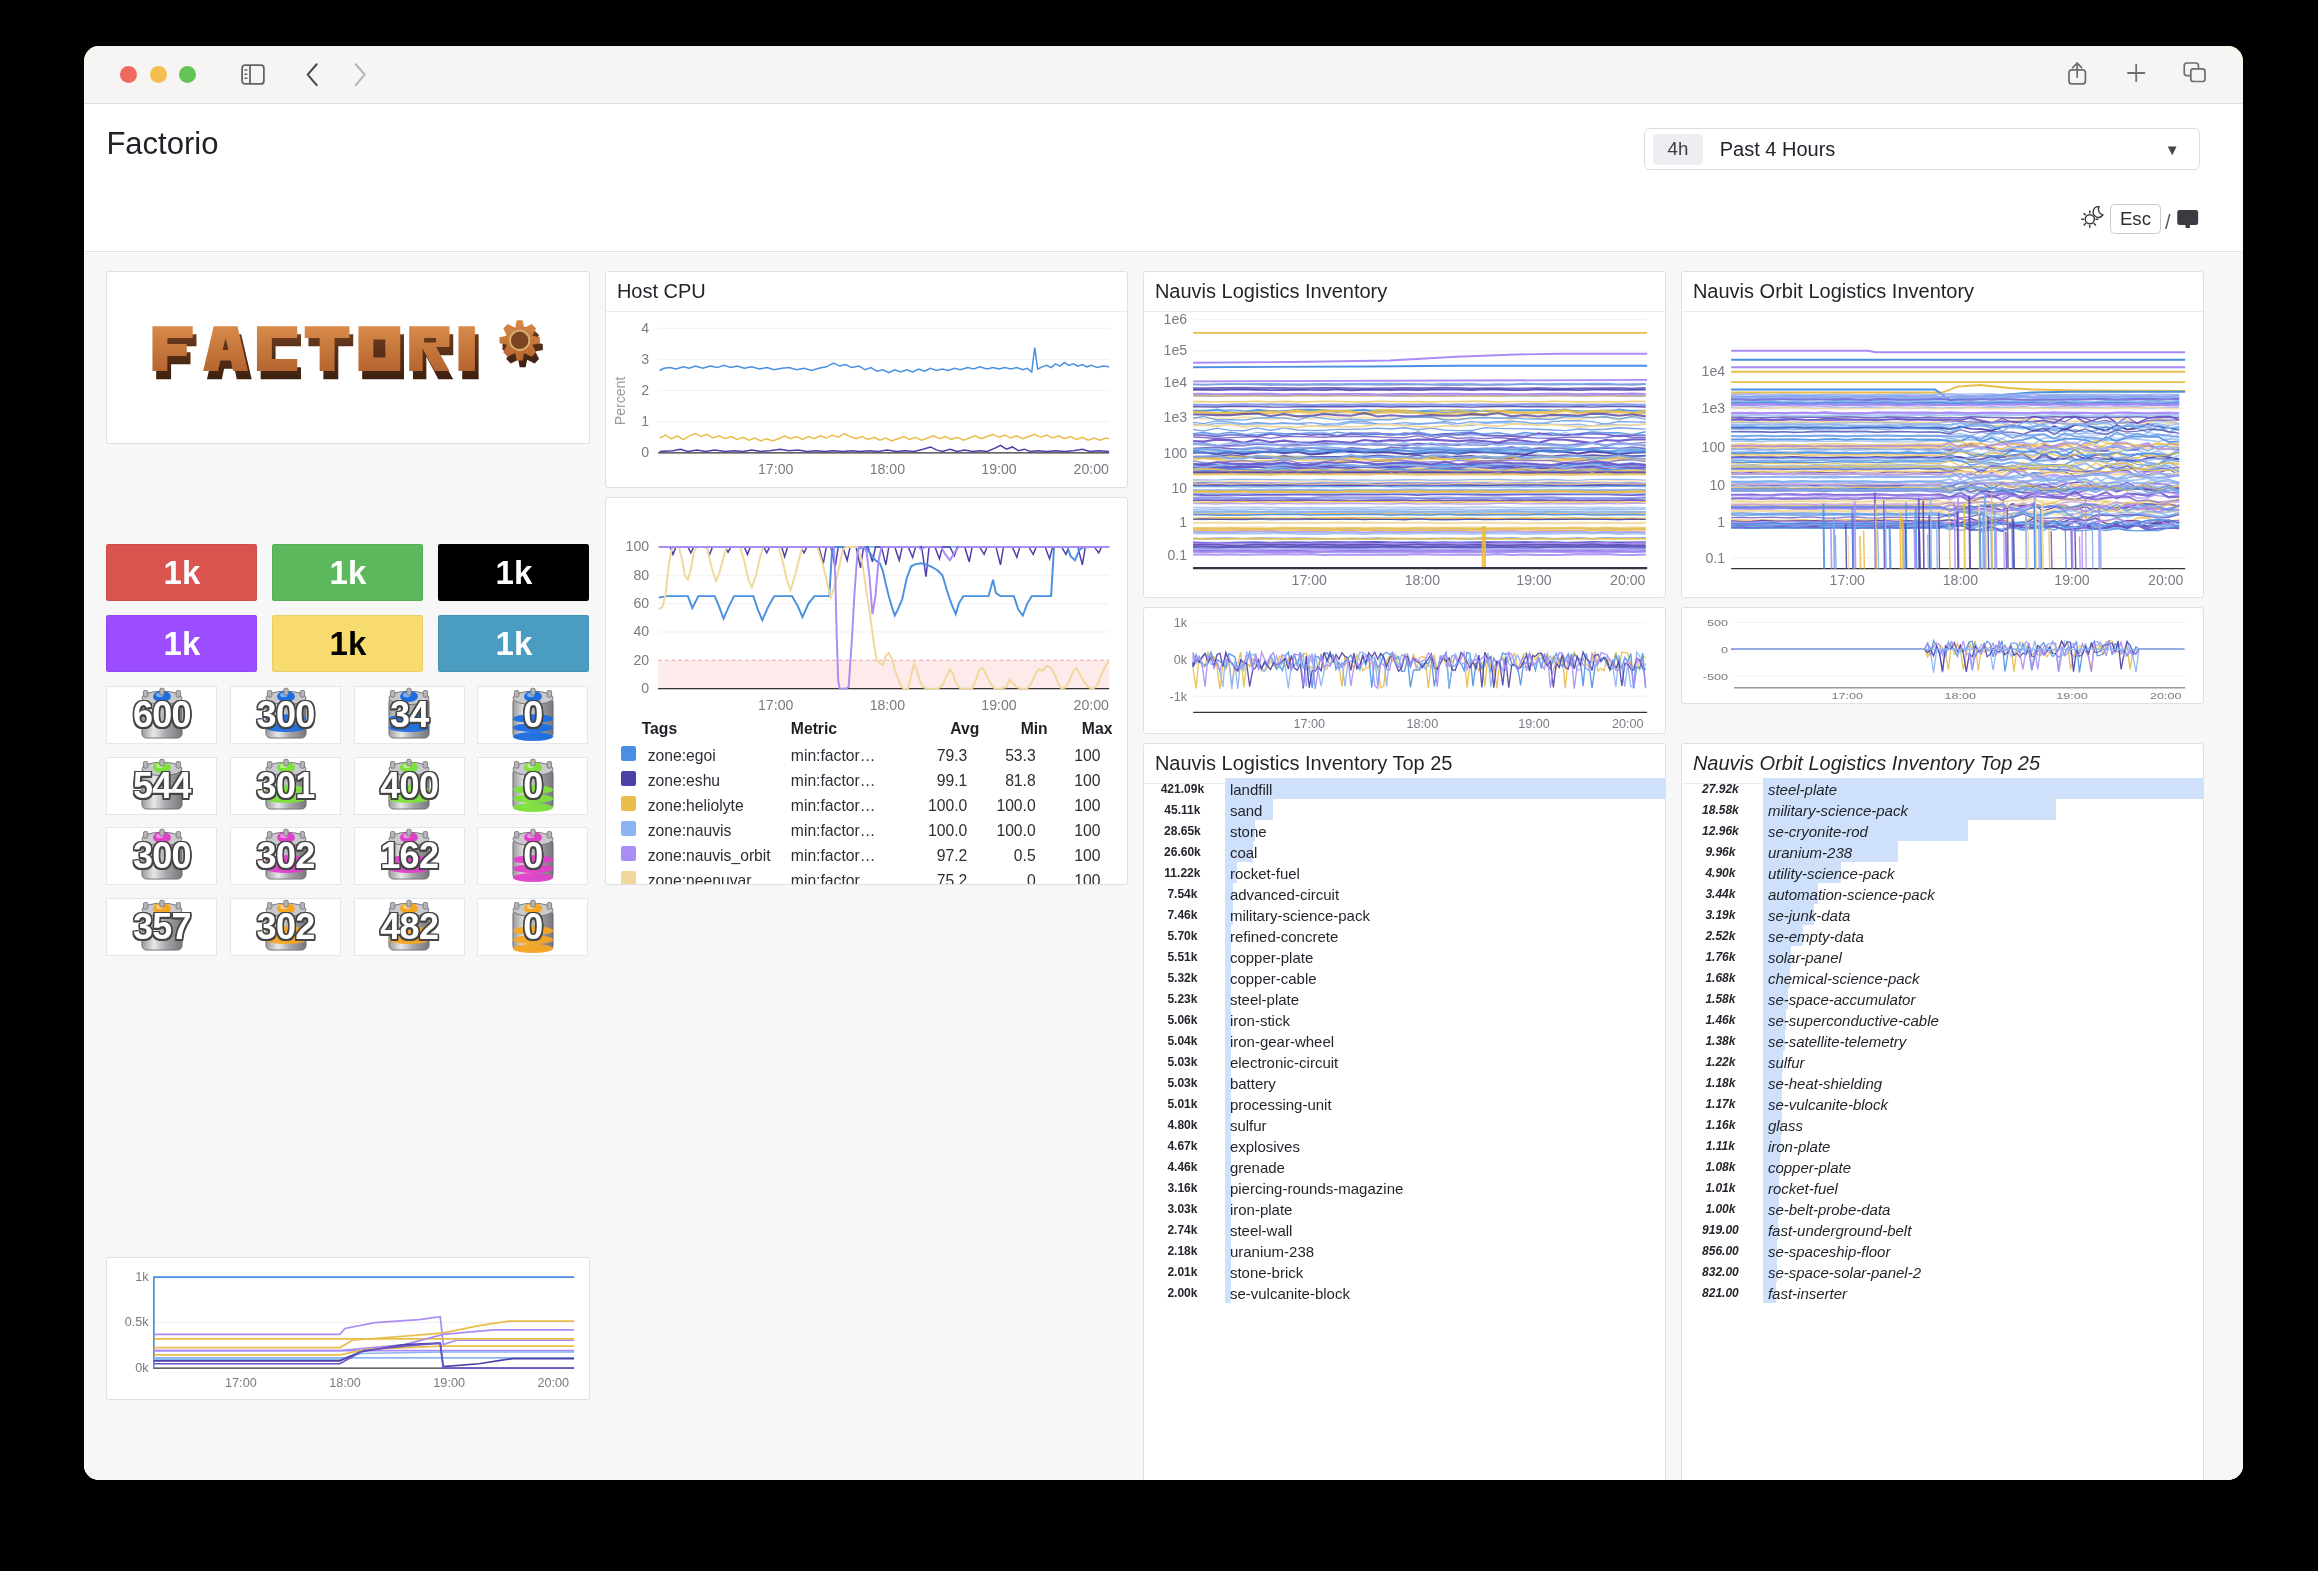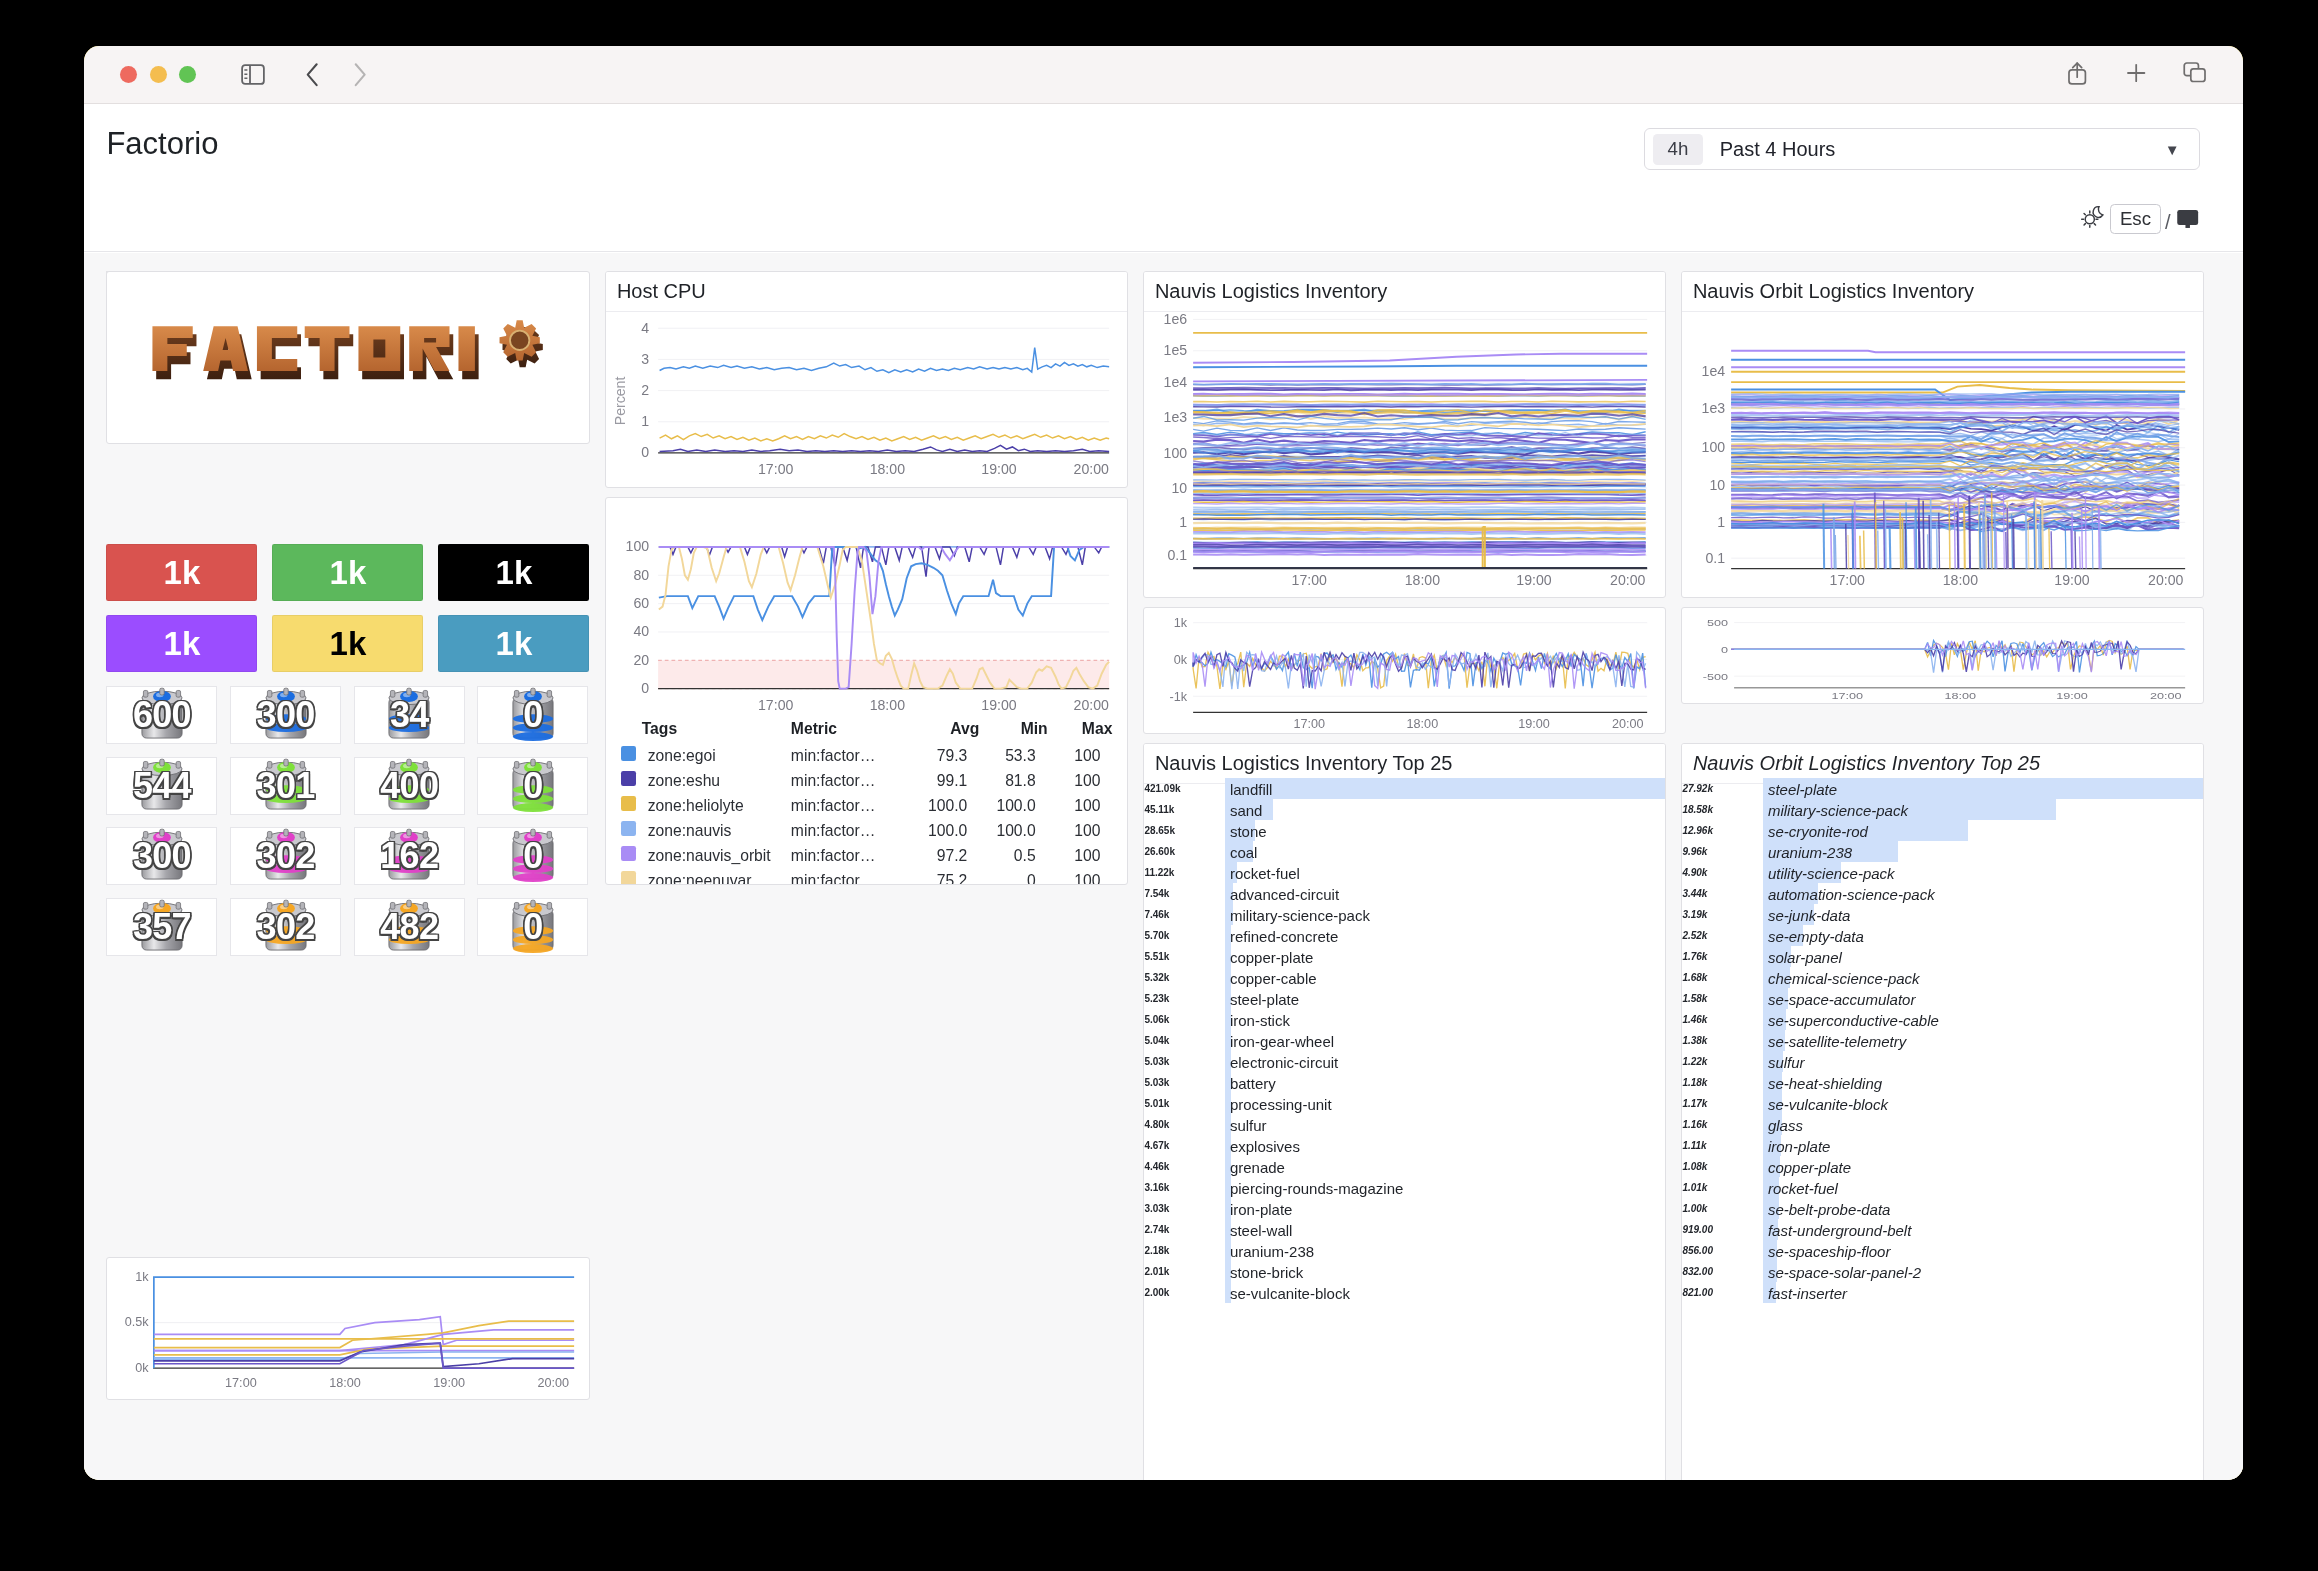--- a/index.html
+++ b/index.html
@@ -147,21 +147,21 @@
   .legend .sw { width: 22.4px; }
   .legend .swatch { width: 15px; height: 15px; border-radius: 2.2px; display:inline-block; }
   .legend td.tag { padding-left: 6px; width: 157px; }
   .legend td.metric { width: 134px; }
   .legend td.num { width: 75px; text-align:right; padding-right: 12px; }
 
   
   .toplist { position:absolute; left:0; right:0; top:0; bottom:0; overflow:hidden; }
   .toprow { position:relative; display:flex; align-items:center; height: 21px; }
   .topval {
-    width: 81px; text-align:left; font-size: 10px; font-weight:bold; color:#23262c;
+    width: 81px; text-align:center; font-size: 12px; font-weight:bold; color:#23262c;
     padding-right: 5px; flex: 0 0 auto; z-index:2;
   }
   .topbarwrap { position:relative; flex:1 1 auto; height: 100%; }
   .topbar { position:absolute; left:0; top:0; bottom:0; background:#cfe0fa; }
   .toplabel { position:absolute; left: 4.5px; top:50%; transform: translateY(-50%); font-size: 15px; color:#1f2228; white-space:nowrap; z-index:2; }
 </style>
 </head>
 <body>
 
 <div id="root">

